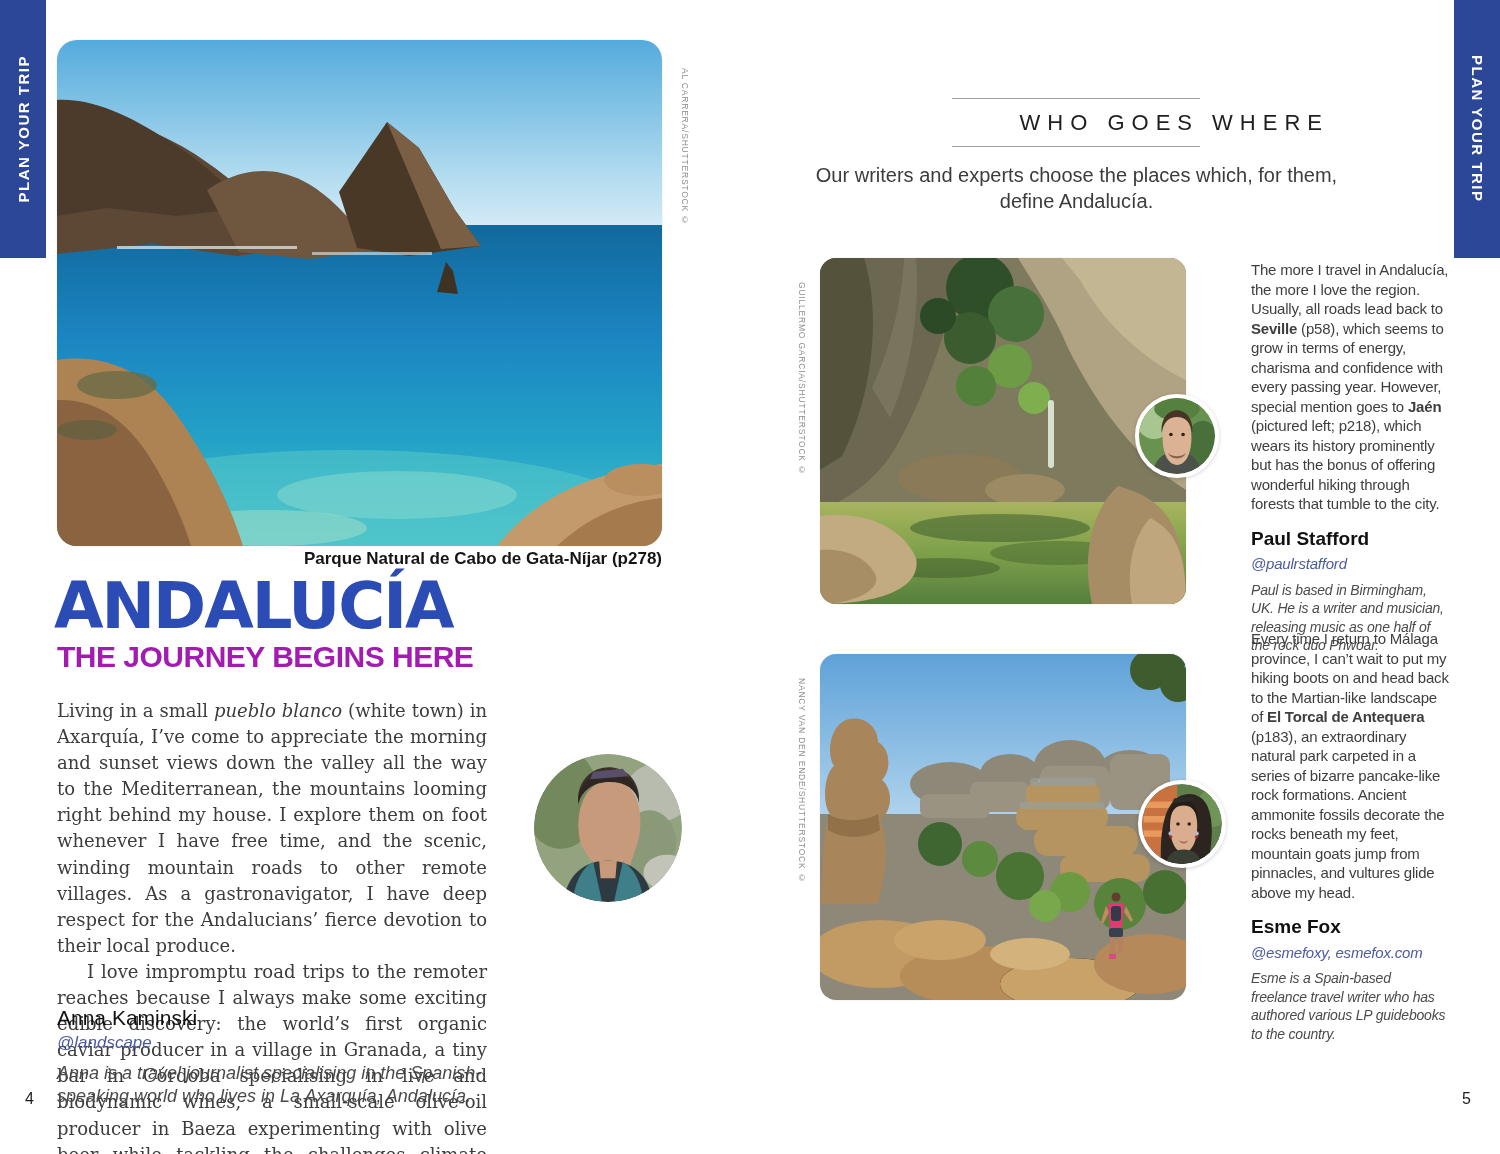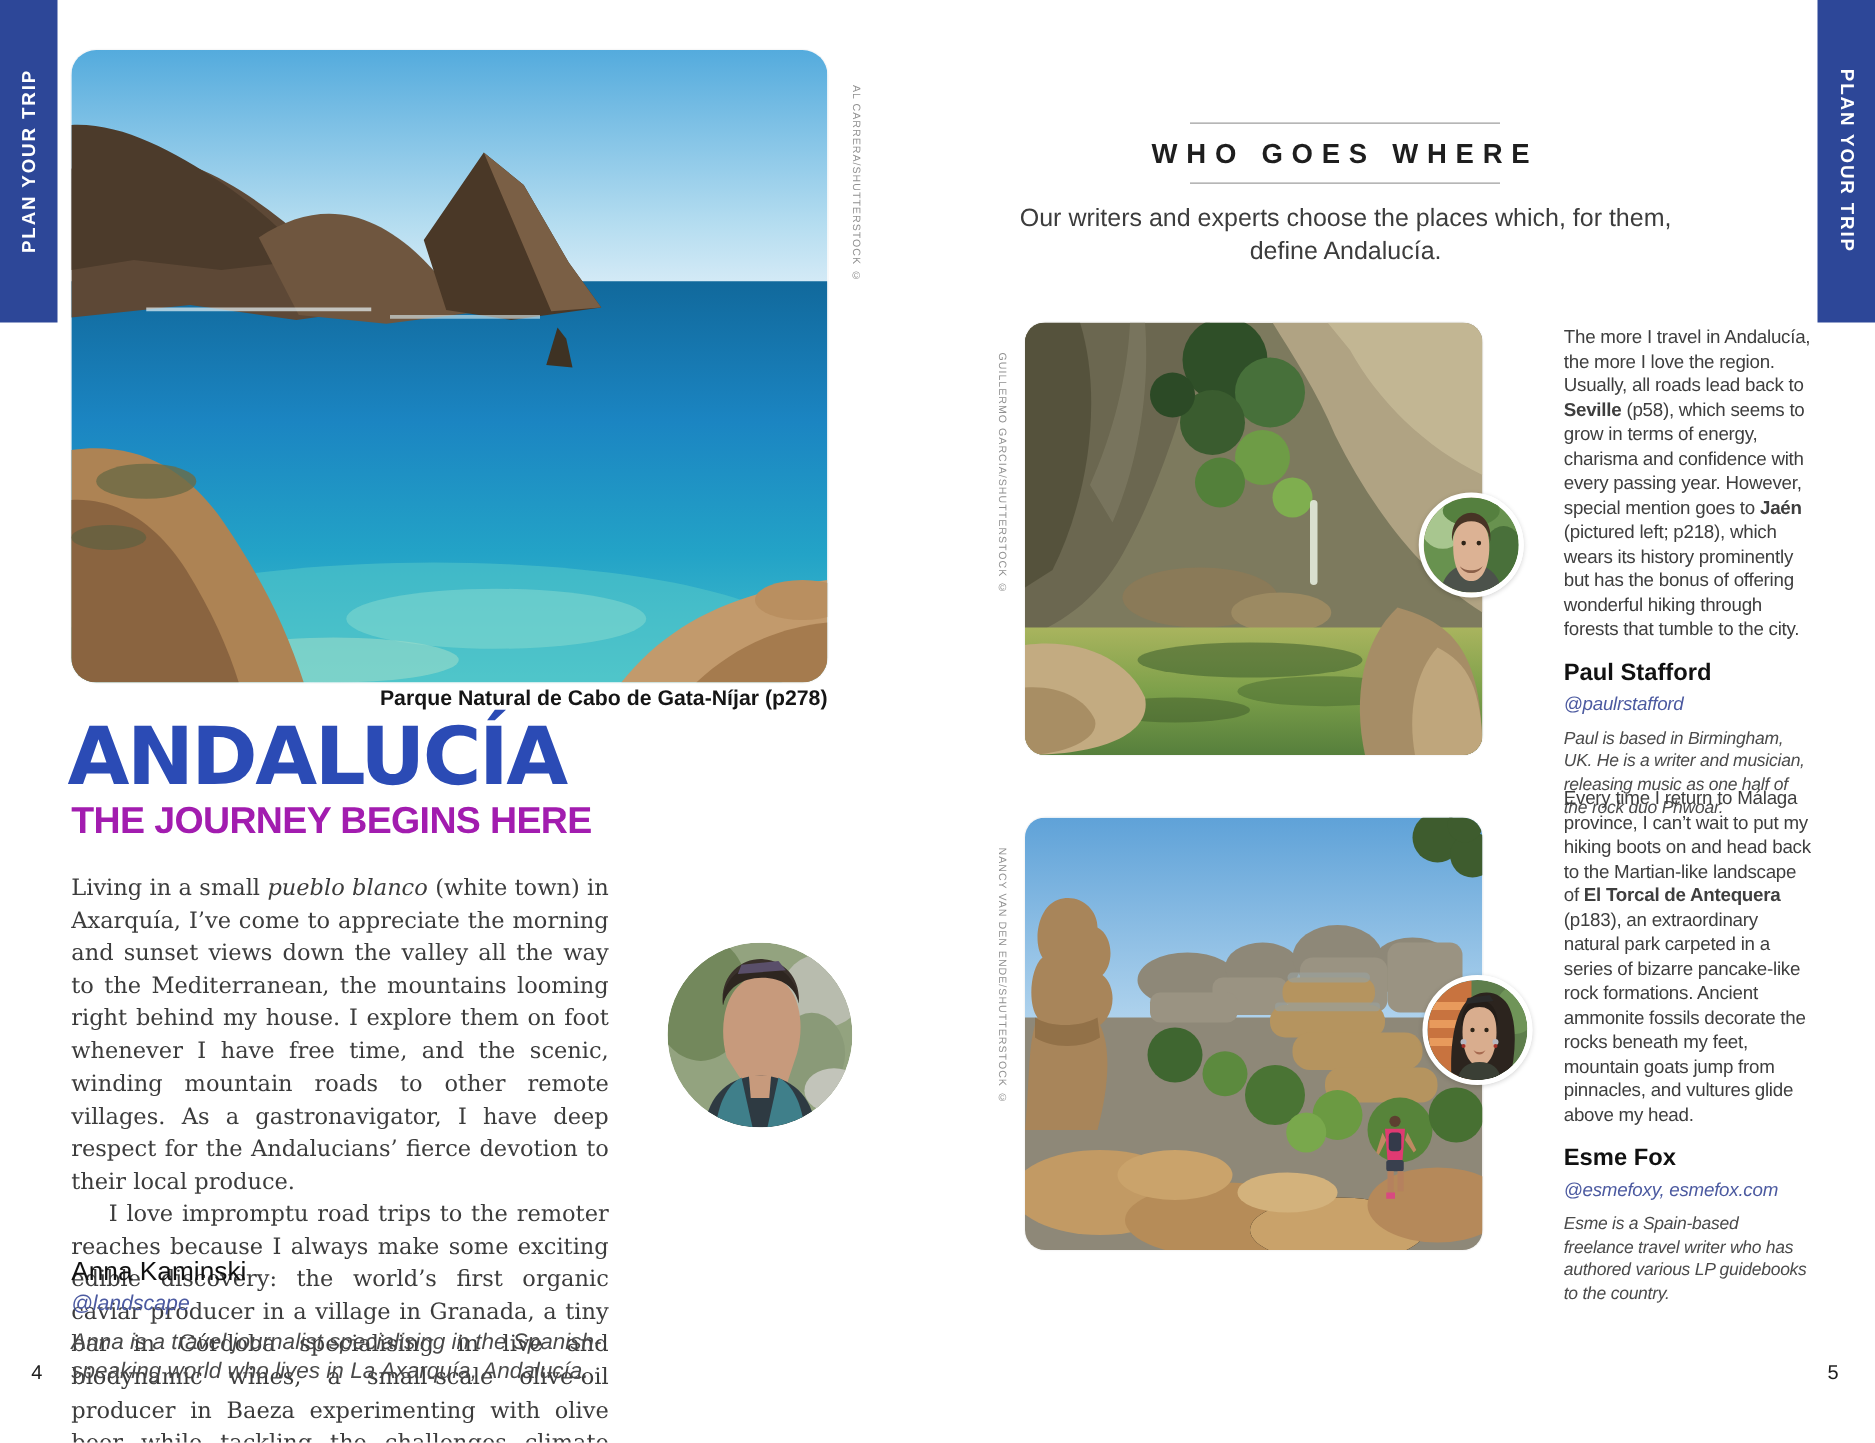--- a/index.html
+++ b/index.html
@@ -50,21 +50,21 @@
   .portrait-anna{left:534px;top:754px;width:148px;height:148px;border:0;box-shadow:none;}
   .portrait-paul{left:1135px;top:394px;width:76px;height:76px;}
   .portrait-esme{left:1138px;top:780px;width:80px;height:80px;}
 
   .fav{position:absolute;left:506px;top:914px;width:206px;text-align:center;font-size:16px;line-height:1.35;color:#2e2e2e;margin:0;}
   .fav b{color:#1c1c1c;}
 
   
   .rp-header{position:absolute;left:823px;top:98px;width:506px;text-align:center;}
   .rp-rule{height:1px;background:#9e9e9e;width:248px;margin:0 auto;}
-  .rp-title{font-size:22px;font-weight:700;letter-spacing:7px;color:#1e1e1e;margin:11px 0 10px 0;}
+  .rp-title{font-size:22px;font-weight:400;letter-spacing:7px;color:#1e1e1e;margin:11px 0 10px 0;text-align:right;}
   .rp-intro{position:absolute;left:804px;top:162px;width:545px;text-align:center;font-size:20px;line-height:1.32;color:#3c3c3c;margin:0;}
 
   
   .col{position:absolute;left:1251px;width:198px;font-size:15px;line-height:1.3;letter-spacing:-0.2px;color:#3e3e3e;}
   .col-1{top:260px;}
   .col-2{top:629px;}
   .col p{margin:0;}
   .col .col-name{font-size:19px;font-weight:700;color:#111;margin-top:13px;letter-spacing:0;}
   .col .col-handle{font-size:15px;font-style:italic;color:var(--handle-blue,#4c5aa0);margin-top:3px;}
   .col .col-bio{font-size:14px;font-style:italic;color:#4b4b4b;line-height:1.32;margin-top:7px;}

